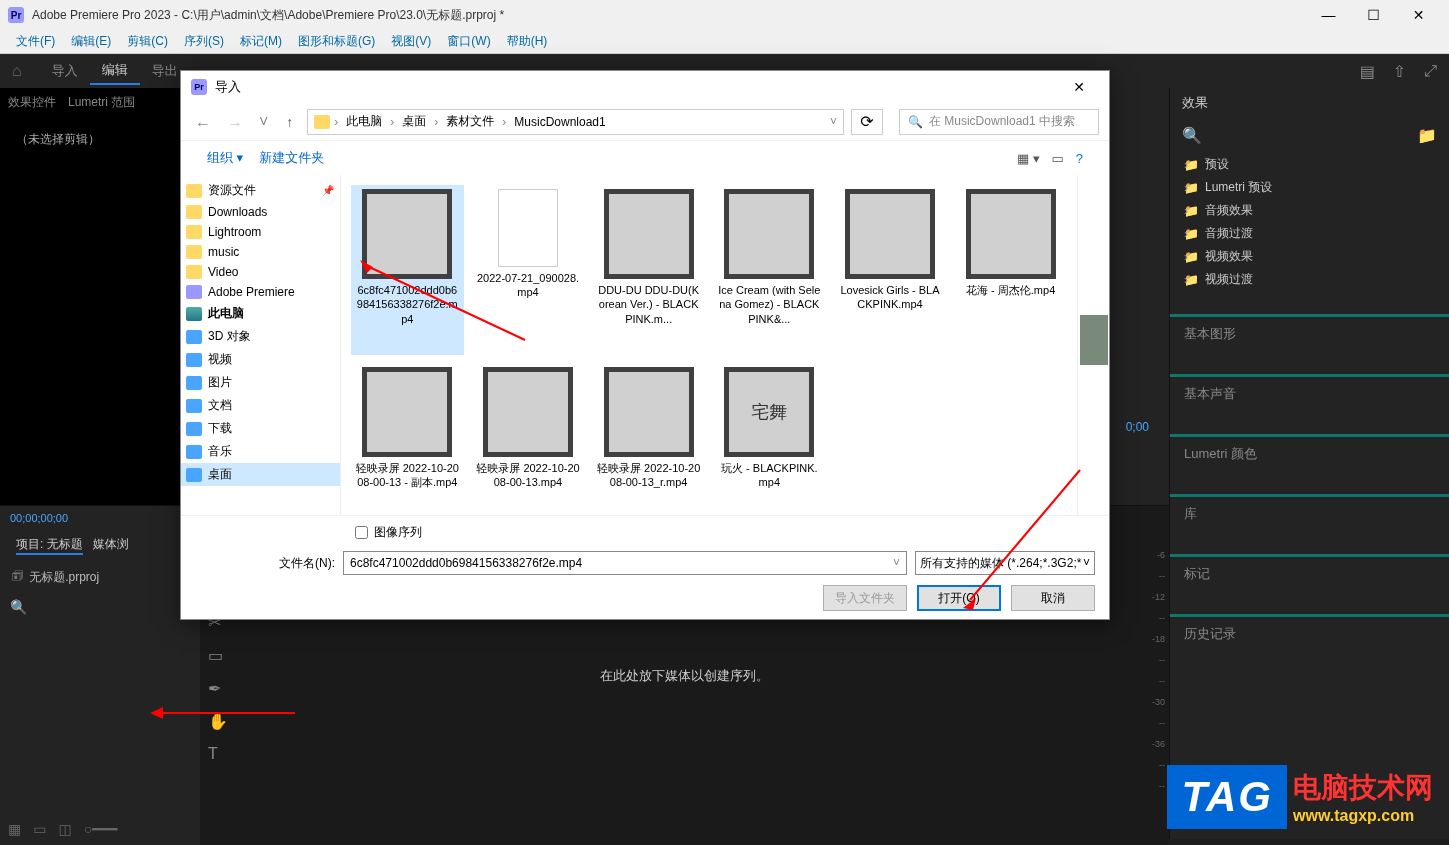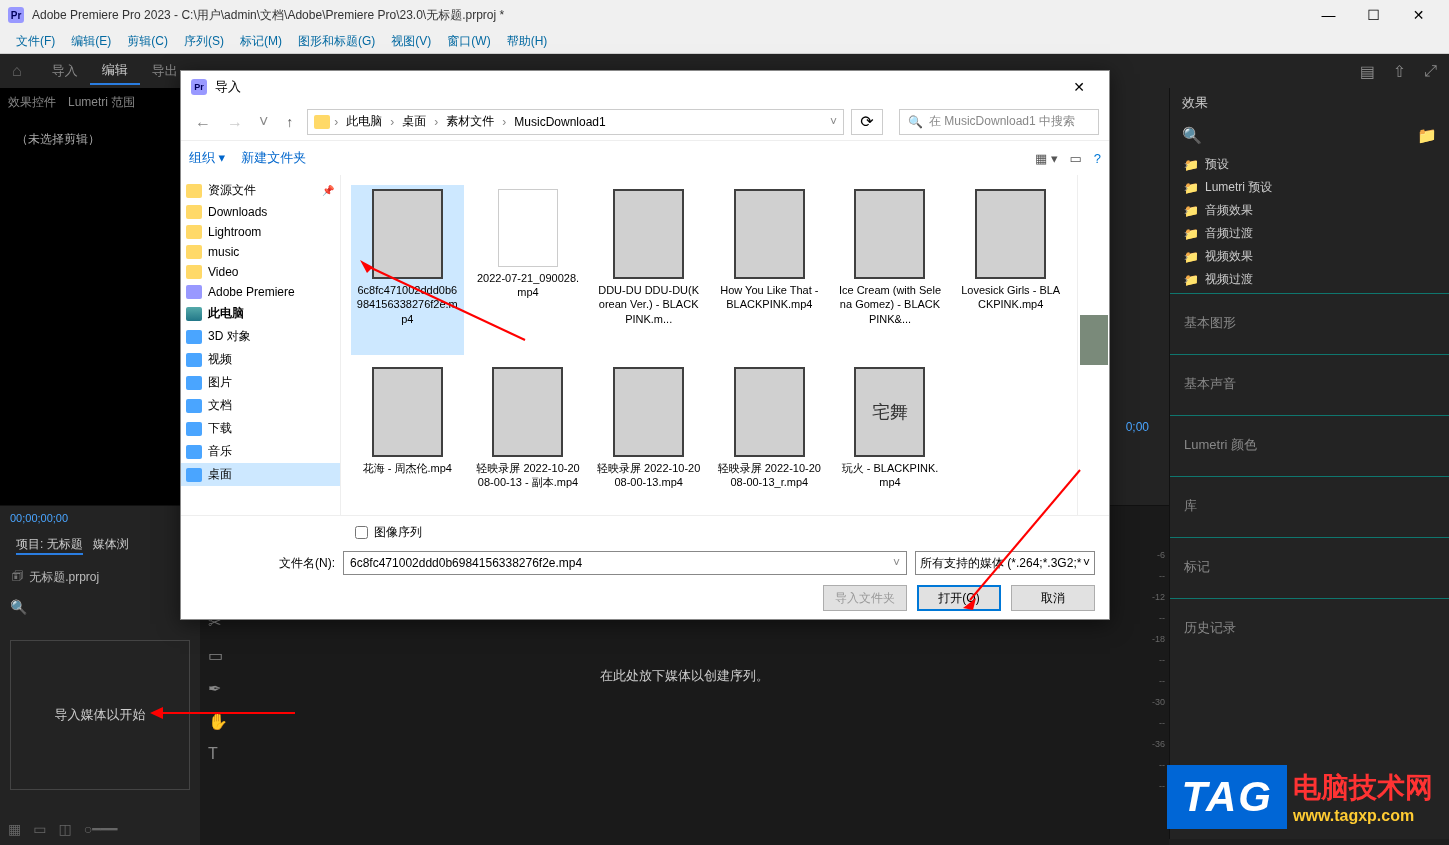--- a/index.html
+++ b/index.html
@@ -36,21 +36,21 @@
 
 
 .right-panel { background: #232323; border-left: 1px solid #111; }
 .right-panel .rp-header { padding: 6px 12px; font-size: 13px; color: #ccc; }
 .right-panel .rp-search { padding: 8px 12px; display: flex; align-items: center; gap: 8px; }
 .right-panel .rp-search .search-icon { color: #666; }
 .right-panel .rp-search .folder-icon { margin-left: auto; color: #666; }
 .right-panel .tree-item { display: flex; align-items: center; padding: 3px 14px; font-size: 12px; color: #ccc; gap: 6px; }
 .right-panel .tree-item .arrow { color: #888; width: 10px; }
 .right-panel .tree-item .folder { color: #888; }
-.right-panel .section { padding: 20px 14px; font-size: 13px; color: #888; border-top: 1px solid #0f766e; margin-top: 2px; }
+.right-panel .section { padding: 8px 14px; font-size: 13px; color: #888; border-top: 3px solid #0f766e; margin-top: 23px; }
 
 
 .project-panel { position: absolute; left: 0; bottom: 0; width: 200px; height: 340px; background: #232323; border-top: 1px solid #111; }
 .project-panel .pp-tabs { display: flex; padding: 6px 16px; gap: 10px; font-size: 12px; color: #ccc; }
 .project-panel .pp-tabs .active { border-bottom: 2px solid #2a7de1; }
 .project-panel .pp-bin { display: flex; align-items: center; gap: 6px; padding: 6px 12px; font-size: 12px; color: #bbb; }
 .project-panel .pp-search { padding: 4px 10px; }
 .project-panel .pp-search .srch { color: #666; font-size: 14px; }
 .project-panel .pp-dropzone { margin: 20px 10px; border: 1px solid #444; height: 150px; display: flex; align-items: center; justify-content: center; font-size: 13px; color: #ccc; position: relative; }
 .project-panel .pp-bottom-icons { position: absolute; bottom: 8px; left: 8px; display: flex; gap: 12px; color: #666; font-size: 14px; align-items: center; }
@@ -68,36 +68,36 @@
 .dialog .dlg-titlebar .close-x { width: 40px; text-align: center; font-size: 14px; cursor: default; }
 .dialog .dlg-nav { height: 38px; display: flex; align-items: center; padding: 0 10px; border-bottom: 1px solid #eee; gap: 8px; }
 .dialog .dlg-nav .nav-arrow { color: #888; font-size: 16px; padding: 0 4px; }
 .dialog .dlg-nav .up-arrow { color: #555; font-size: 14px; margin: 0 6px; }
 .dialog .dlg-nav .breadcrumb { flex: 1; border: 1px solid #ccc; height: 26px; display: flex; align-items: center; padding: 0 6px; font-size: 12px; gap: 4px; }
 .dialog .dlg-nav .breadcrumb .crumb { padding: 0 4px; }
 .dialog .dlg-nav .breadcrumb .sep { color: #888; }
 .dialog .dlg-nav .breadcrumb .fld-icon { width: 16px; height: 14px; background: #ffd968; border-radius: 2px; }
 .dialog .dlg-nav .refresh { width: 32px; height: 26px; border: 1px solid #ccc; display: flex; align-items: center; justify-content: center; margin-left: -1px; }
 .dialog .dlg-nav .search-box { width: 200px; height: 26px; border: 1px solid #ccc; display: flex; align-items: center; padding: 0 8px; font-size: 12px; color: #888; gap: 6px; margin-left: 8px; }
-.dialog .dlg-toolbar { height: 34px; display: flex; align-items: center; padding: 0 8px; gap: 16px; font-size: 13px; }
+.dialog .dlg-toolbar { height: 34px; display: flex; align-items: center; padding: 0 26px; gap: 16px; font-size: 13px; }
 .dialog .dlg-toolbar .tb-link { color: #0066cc; cursor: default; }
 .dialog .dlg-toolbar .tb-icons { margin-left: auto; display: flex; gap: 12px; align-items: center; color: #555; }
 .dialog .dlg-body { flex: 1; display: flex; overflow: hidden; }
 .dialog .dlg-tree { width: 160px; border-right: 1px solid #eee; padding: 4px 0; font-size: 12px; overflow: hidden; }
 .dialog .dlg-tree .tree-row { display: flex; align-items: center; padding: 3px 5px; gap: 6px; white-space: nowrap; }
 .dialog .dlg-tree .tree-row .ico { width: 16px; height: 14px; border-radius: 2px; flex-shrink: 0; }
 .dialog .dlg-tree .tree-row .ico.folder { background: #ffd968; }
 .dialog .dlg-tree .tree-row .ico.pr { background: #9999ff; }
 .dialog .dlg-tree .tree-row .ico.pc { background: linear-gradient(#5aa, #278); }
 .dialog .dlg-tree .tree-row .ico.blue { background: #4aa5ff; }
 .dialog .dlg-tree .tree-row.selected { background: #cde8ff; }
 .dialog .dlg-files { flex: 1; padding: 10px; display: grid; grid-template-columns: repeat(6, 1fr); grid-auto-rows: 170px; gap: 8px; overflow-y: auto; align-content: start; }
 .dialog .file-item { display: flex; flex-direction: column; align-items: center; font-size: 11px; text-align: center; padding: 4px; cursor: default; }
 .dialog .file-item.selected { background: #cde8ff; }
-.dialog .file-item .thumb { width: 71px; height: 90px; background: #d0d0d0; margin-bottom: 4px; border: 2px solid #404040; display: flex; align-items: center; justify-content: center; }
+.dialog .file-item .thumb { width: 90px; height: 90px; background: #d0d0d0; margin-bottom: 4px; border: 5px solid #404040; display: flex; align-items: center; justify-content: center; }
 .dialog .file-item .thumb.doc { background: #fff; border: 1px solid #ccc; position: relative; width: 60px; height: 78px; }
 .dialog .file-item .fname { line-height: 1.3; word-break: break-all; max-width: 110px; }
 .dialog .dlg-preview { width: 32px; border-left: 1px solid #eee; display: flex; flex-direction: column; align-items: center; padding-top: 140px; }
 .dialog .dlg-preview .pv-thumb { width: 28px; height: 50px; background: #7a8a7a; }
 .dialog .dlg-bottom { padding: 8px 14px; display: flex; flex-direction: column; gap: 10px; border-top: 1px solid #eee; }
 .dialog .dlg-bottom .chk-row { display: flex; align-items: center; gap: 6px; font-size: 12px; margin-left: 160px; }
 .dialog .dlg-bottom .fn-row { display: flex; align-items: center; gap: 8px; }
 .dialog .dlg-bottom .fn-label { font-size: 12px; width: 140px; text-align: right; }
 .dialog .dlg-bottom .fn-input { flex: 1; height: 24px; border: 1px solid #888; padding: 0 6px; font-size: 12px; }
 .dialog .dlg-bottom .filter-select { width: 180px; height: 24px; border: 1px solid #888; font-size: 12px; padding: 0 4px; display: flex; align-items: center; justify-content: space-between; }
@@ -227,23 +227,20 @@
   <div class="pp-timecode">00;00;00;00</div>
   <div class="pp-tabs">
     <span class="active">项目: 无标题</span>
     <span>媒体浏</span>
   </div>
   <div class="pp-bin">
     <span>🗊</span>
     <span>无标题.prproj</span>
   </div>
   <div class="pp-search"><span class="srch">🔍</span></div>
-  <div class="pp-dropzone">
-    <span>导入媒体以开始</span>
-  </div>
   <div class="pp-bottom-icons">
     <span>▦</span>
     <span>▭</span>
     <span>◫</span>
     <span>○━━━</span>
   </div>
 </div>
 
 <div class="timeline-area">
   <div class="timeline-tools">
@@ -381,24 +378,20 @@
         </div>
         <div class="file-item">
           <div class="thumb doc"></div>
           <div class="fname">2022-07-21_090028.mp4</div>
         </div>
         <div class="file-item">
           <div class="thumb t-pink1"></div>
           <div class="fname">DDU-DU DDU-DU(Korean Ver.) - BLACKPINK.m...</div>
         </div>
         <div class="file-item">
-          <div class="thumb t-pink2"></div>
-          <div class="fname">How You Like That - BLACKPINK.mp4</div>
-        </div>
-        <div class="file-item">
           <div class="thumb t-crown"></div>
           <div class="fname">Ice Cream (with Selena Gomez) - BLACKPINK&amp;...</div>
         </div>
         <div class="file-item">
           <div class="thumb t-crown2"></div>
           <div class="fname">Lovesick Girls - BLACKPINK.mp4</div>
         </div>
         <div class="file-item">
           <div class="thumb t-sunset"></div>
           <div class="fname">花海 - 周杰伦.mp4</div>

